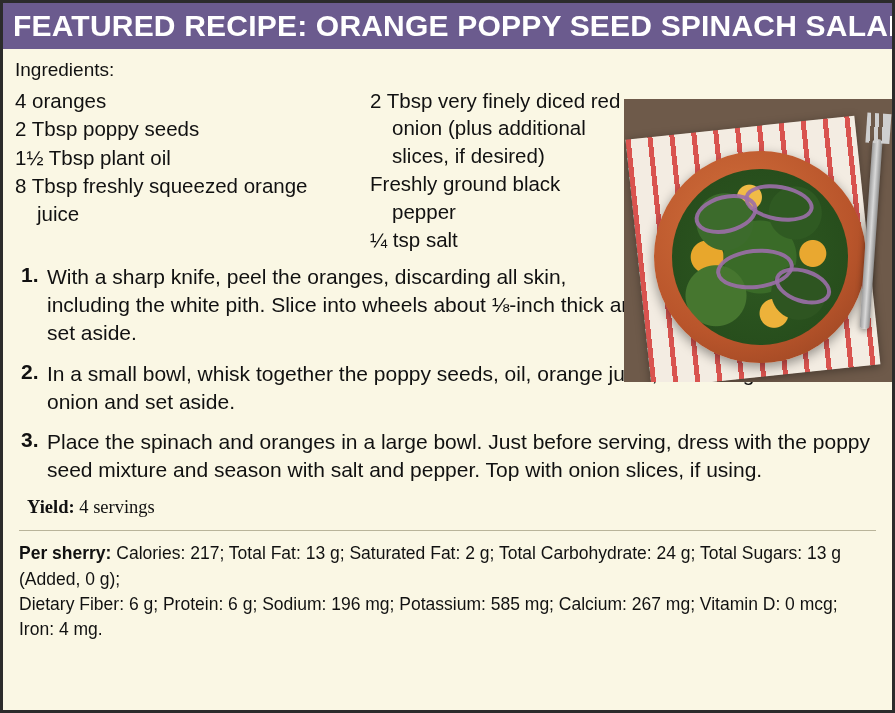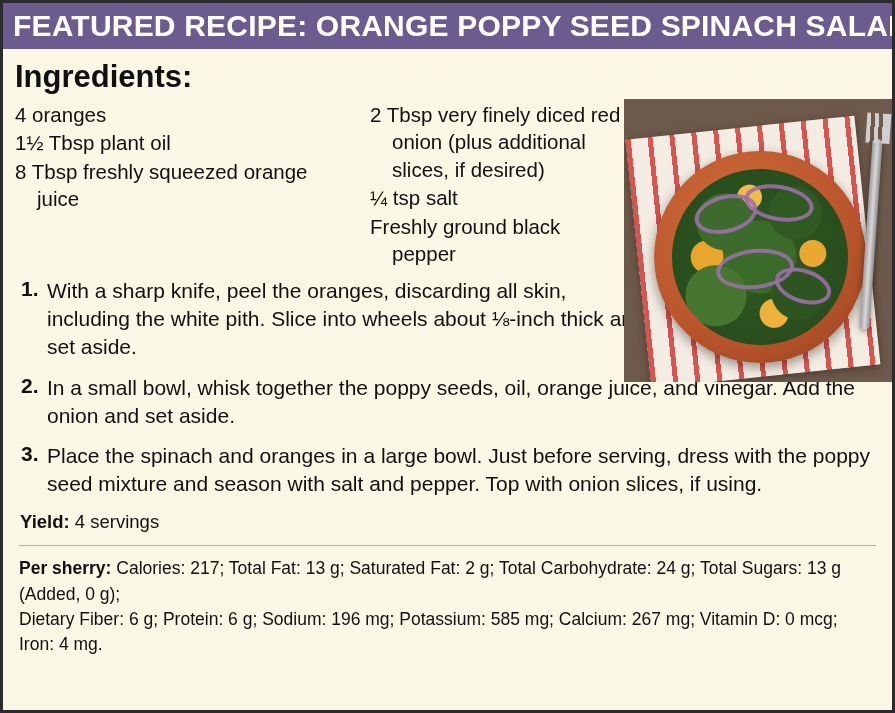--- a/index.html
+++ b/index.html
@@ -36,22 +36,22 @@
     line-height: 1;
     font-family: "Liberation Sans", sans-serif;
     text-transform: uppercase;
     white-space: nowrap;
   }
   .body-area {
     position: relative;
     padding: 8px 12px 0 12px;
   }
   .ing-heading {
-    font-size: 31px;
-    font-weight: bold;
+    font-size: 19px;
+    font-weight: normal;
     color: #111;
     margin: 2px 0 6px 0;
   }
   .ing-columns {
     display: flex;
     gap: 16px;
     width: 610px;
   }
   .ing-col {
     width: 305px;
@@ -179,21 +179,22 @@
     line-height: 1.33;
     color: #111;
     flex: 1;
   }
   .step.narrow .step-text {
     max-width: 600px;
   }
   .yield-line {
     font-size: 18.5px;
     color: #111;
-    margin: 10px 0 12px 5px;
+    margin: 10px 0 12px 12px;
+    font-family: Liberation Serif, serif;
   }
   .yield-line b {
     font-weight: bold;
   }
   .divider {
     border-top: 1px solid #b9b49a;
     margin: 6px 4px 10px 4px;
   }
   .nutrition {
     font-size: 17.5px;
@@ -229,27 +230,28 @@
       <div class="onion" style="left:92px; top:150px; width:70px; height:32px; transform:rotate(-6deg);"></div>
       <div class="onion" style="left:150px; top:170px; width:50px; height:26px; transform:rotate(18deg);"></div>
       <div class="fork"></div>
     </div>
 
     <div class="ing-heading">Ingredients:</div>
 
     <div class="ing-columns">
       <div class="ing-col">
         <div class="ing-item"><span class="hang">4 oranges</span></div>
+        <div class="ing-item"><span class="hang">2 Tbsp poppy seeds</span></div>
         <div class="ing-item"><span class="hang">1½ Tbsp plant oil</span></div>
         <div class="ing-item"><span class="hang">8 Tbsp freshly squeezed orange juice</span></div>
       </div>
       <div class="ing-col second">
         <div class="ing-item"><span class="hang">2 Tbsp very finely diced red onion (plus additional slices, if desired)</span></div>
+        <div class="ing-item"><span class="hang">Freshly ground black pepper</span></div>
         <div class="ing-item"><span class="hang">¼ tsp salt</span></div>
-        <div class="ing-item"><span class="hang">Freshly ground black pepper</span></div>
       </div>
     </div>
 
     <div class="steps">
       <div class="step narrow">
         <div class="step-num">1.</div>
         <div class="step-text">With a sharp knife, peel the oranges, discarding all skin, including the white pith. Slice into wheels about ⅛-inch thick and set aside.</div>
       </div>
       <div class="step">
         <div class="step-num">2.</div>

